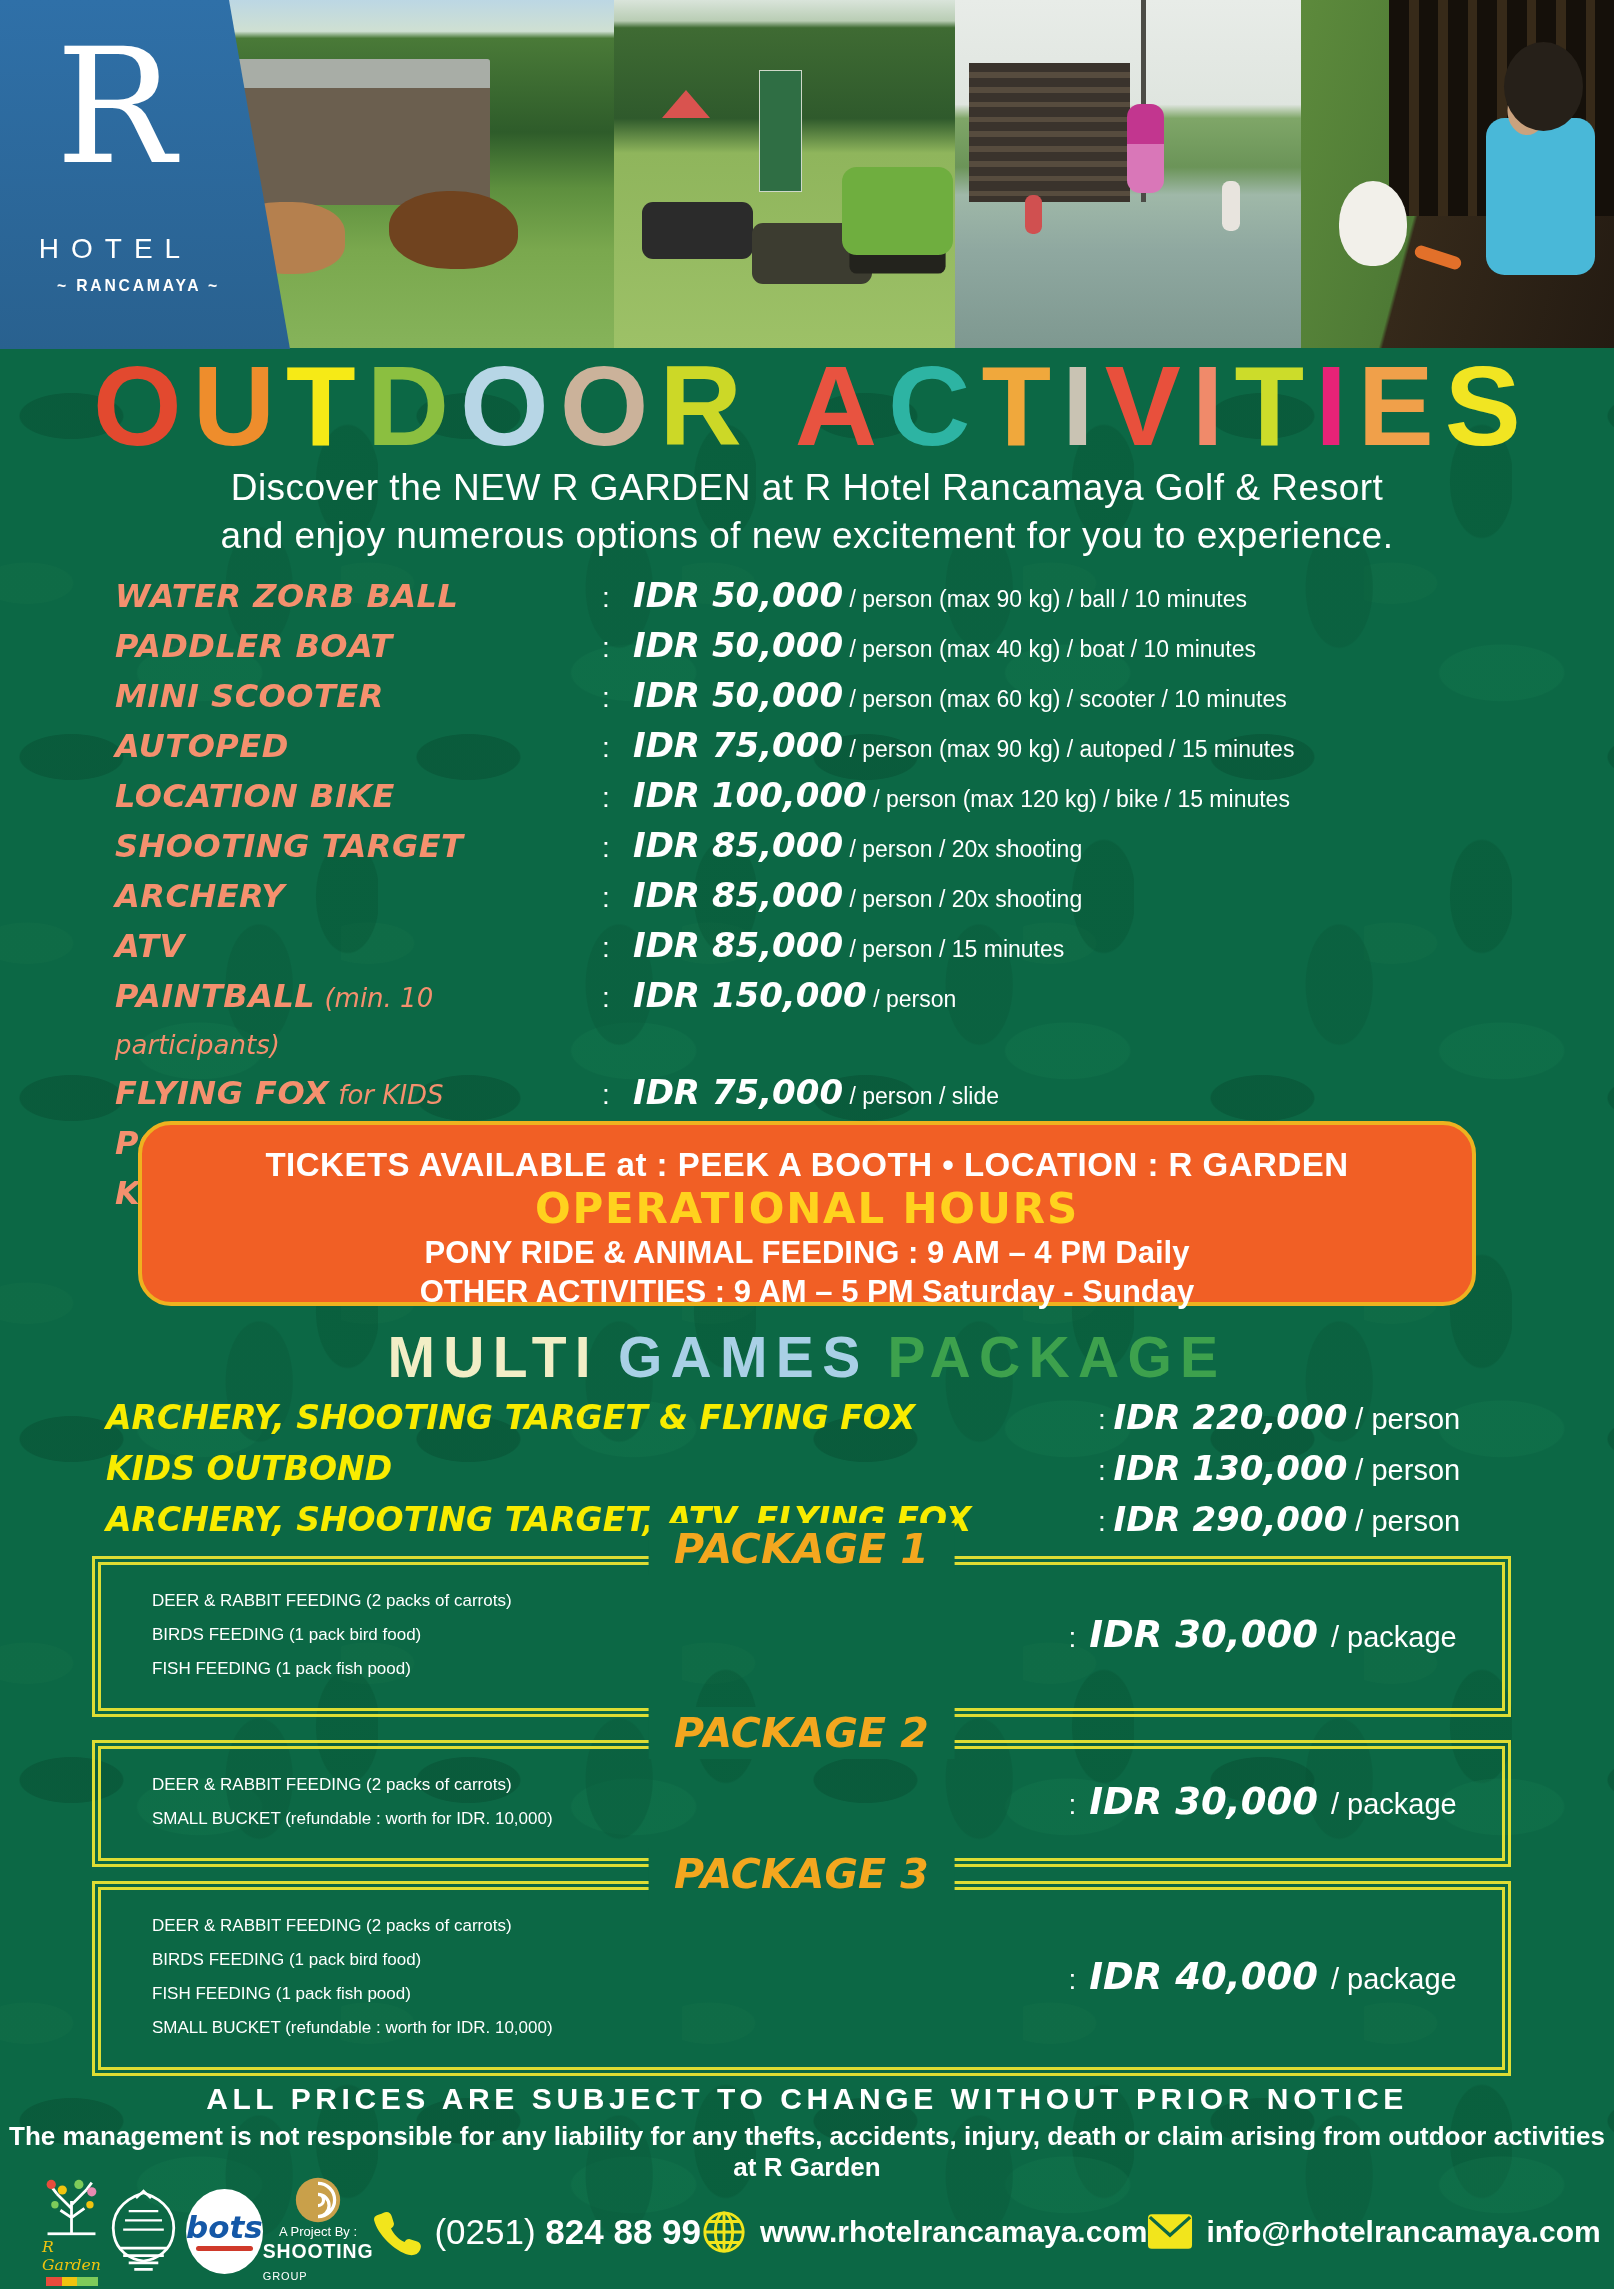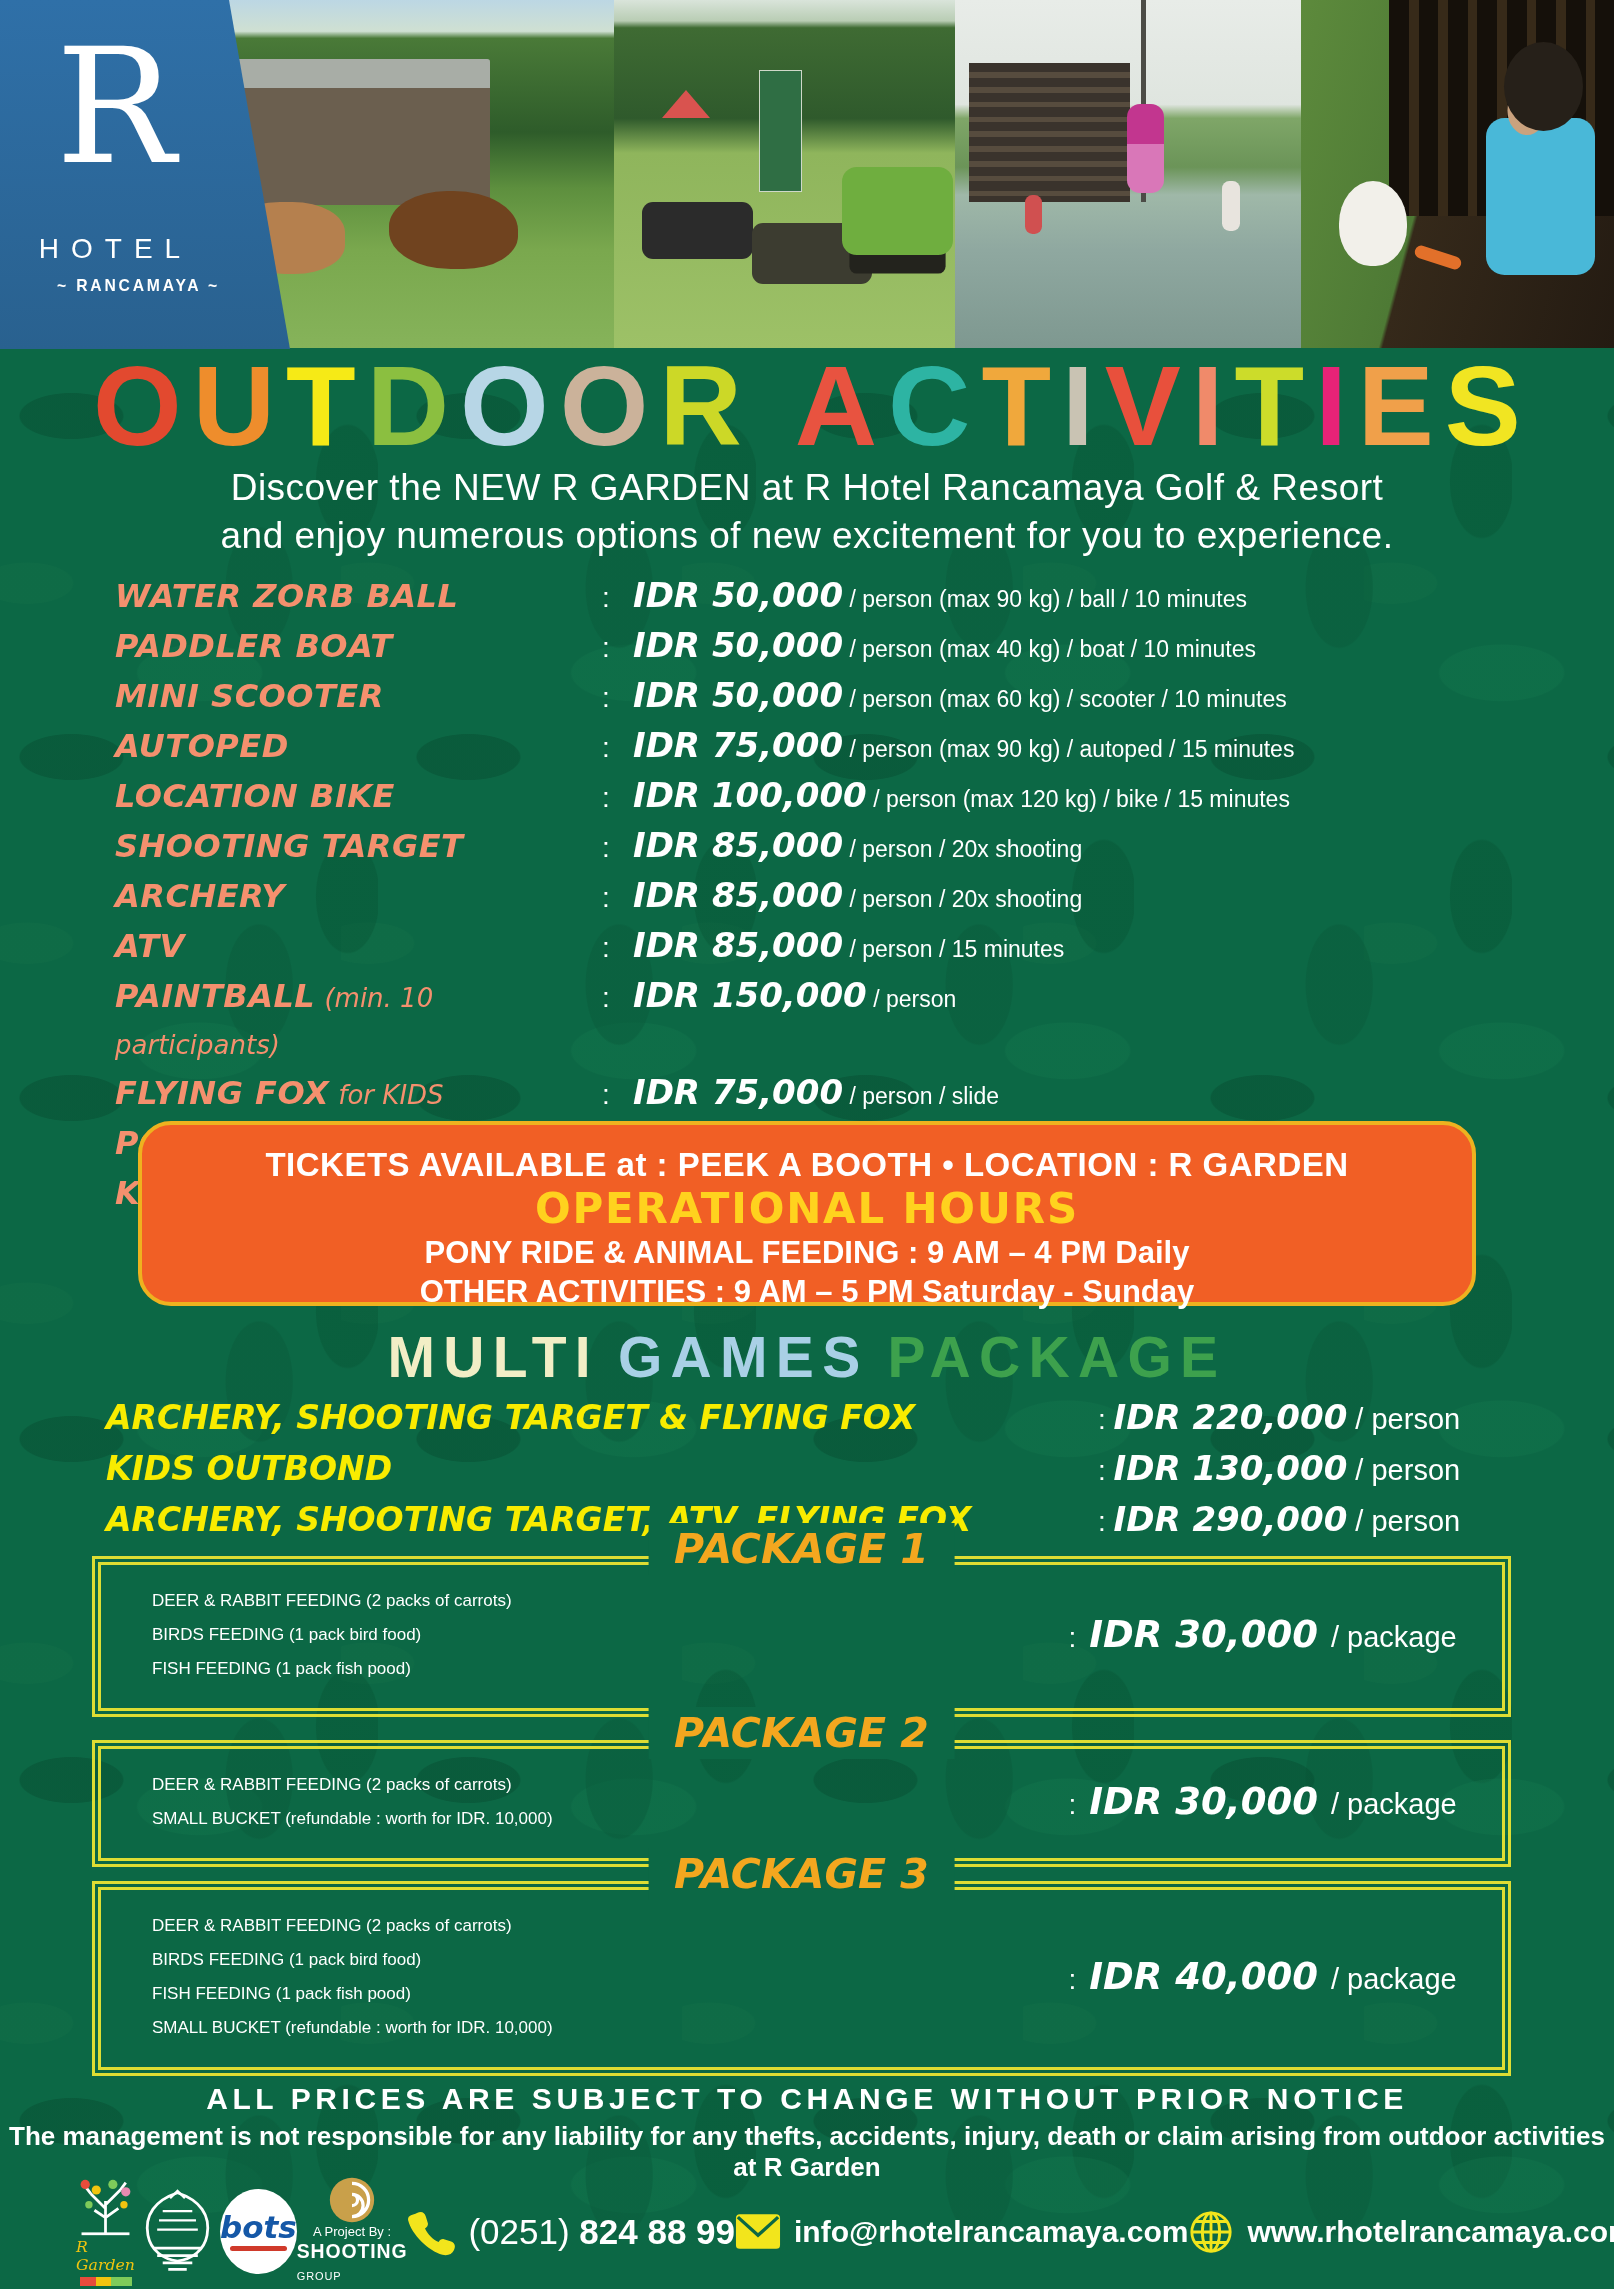--- a/index.html
+++ b/index.html
@@ -75,21 +75,21 @@
   .pkg-title{position:absolute;top:-42px;left:50%;transform:translateX(-50%);background:#0c6845;padding:0 26px;
     font-family:"DejaVu Sans",sans-serif;font-style:italic;font-weight:800;font-size:41px;line-height:52px;color:#f3a71f;white-space:nowrap;}
   .pkg-grid{display:grid;grid-template-columns:1fr 415px;align-items:center;padding:18.5px 18.5px 22px 51px;}
   .pkg-item{font-size:17px;font-weight:400;line-height:34px;color:#fff;}
   .pkg-val{display:flex;align-items:baseline;gap:13px;}
   .pkg-val .act-price{font-size:37px;}
   .pkg-val .act-desc{font-size:29px;}
   
   .notice{position:absolute;top:2082px;left:0;width:100%;text-align:center;font-size:30px;font-weight:600;letter-spacing:4.6px;color:#fff;}
   .disclaimer{position:absolute;top:2121px;left:0;width:100%;text-align:center;font-size:26px;font-weight:700;color:#fff;}
-  .footer-row{position:absolute;top:2176px;left:42px;right:18px;height:111px;display:flex;align-items:center;justify-content:space-between;margin-left:34px;}
+  .footer-row{position:absolute;top:2176px;left:42px;right:18px;height:111px;display:flex;align-items:center;justify-content:space-between;}
   .logo-cell{display:flex;flex-direction:column;align-items:center;}
   .rg-label{font-family:"DejaVu Serif",serif;font-style:italic;font-size:15.7px;color:#f1c40f;line-height:18.5px;}
   .rg-bars{width:52px;height:9.2px;background:linear-gradient(90deg,#e74c3c 0 30%,#f1c40f 30% 60%,#7ecb5a 60% 100%);margin-top:2.8px;}
   .bots-circle{width:85px;height:85px;border-radius:50%;background:#fff;display:flex;flex-direction:column;align-items:center;justify-content:center;}
   .bots-text{font-family:"DejaVu Sans",sans-serif;font-weight:800;font-style:italic;font-size:31px;color:#1558a7;line-height:31px;}
   .bots-sub{width:57px;height:5.5px;background:#d03a2b;border-radius:2.8px;margin-top:2.8px;}
   .sy-line1{font-size:13px;font-weight:400;color:#fff;line-height:16.6px;}
   .sy-line2{font-size:19.4px;font-weight:800;color:#fff;line-height:22px;letter-spacing:0.9px;}
   .sy-line2 small{font-size:11px;font-weight:400;letter-spacing:0.9px;}
   .contact{display:flex;align-items:center;gap:13px;}
@@ -298,34 +298,34 @@
     </div>
 
     <div class="contact">
       <svg width="48" height="48" viewBox="0 0 48 48">
         <path d="M10 5 C14.5 3 17.5 4.4 18.8 8.6 l2 6.4 c.6 2.1 -.6 4.2 -2.8 5.4 2.9 6 7.7 10.8 13.6 13.6 1.2 -2.2 3.3 -3.4 5.4 -2.8 l6.4 2 c4.2 1.3 5.6 4.3 3.6 8.8 -2 4.4 -6.4 6 -11.6 4.8 C21.6 43.4 4.6 26.4 1.2 12.6 0 7.4 5.6 7 10 5 Z" fill="#f2e51c"></path>
       </svg>
       <span class="phone-text"><span>(0251)</span> <b>824 88 99</b></span>
     </div>
 
     <div class="contact">
-      <svg width="46" height="39" viewBox="0 0 48 40">
-        <rect x="1" y="2" width="46" height="36" rx="4" fill="#f2e51c"></rect>
-        <path d="M3 5 L24 24 L45 5" stroke="#0c6845" stroke-width="3.5" fill="none"></path>
-      </svg>
-      <span class="contact-text">info@rhotelrancamaya.com</span>
-    </div>
-
-    <div class="contact">
       <svg width="46" height="46" viewBox="0 0 48 48">
         <circle cx="24" cy="24" r="20" stroke="#f2e51c" stroke-width="3" fill="none"></circle>
         <ellipse cx="24" cy="24" rx="9" ry="20" stroke="#f2e51c" stroke-width="3" fill="none"></ellipse>
         <path d="M4 24 h40 M7 13 h34 M7 35 h34 M24 4 v40" stroke="#f2e51c" stroke-width="3" fill="none"></path>
       </svg>
       <span class="contact-text">www.rhotelrancamaya.com</span>
+    </div>
+
+    <div class="contact">
+      <svg width="46" height="39" viewBox="0 0 48 40">
+        <rect x="1" y="2" width="46" height="36" rx="4" fill="#f2e51c"></rect>
+        <path d="M3 5 L24 24 L45 5" stroke="#0c6845" stroke-width="3.5" fill="none"></path>
+      </svg>
+      <span class="contact-text">info@rhotelrancamaya.com</span>
     </div>
   </div>
 
 <section class="pkg" style="top: 1556px;">
       <div class="pkg-title">PACKAGE 1</div>
       <div class="pkg-grid">
         <div>
           <div class="pkg-item">DEER &amp; RABBIT FEEDING (2 packs of carrots)</div>
           <div class="pkg-item">BIRDS FEEDING (1 pack bird food)</div>
           <div class="pkg-item">FISH FEEDING (1 pack fish pood)</div>

